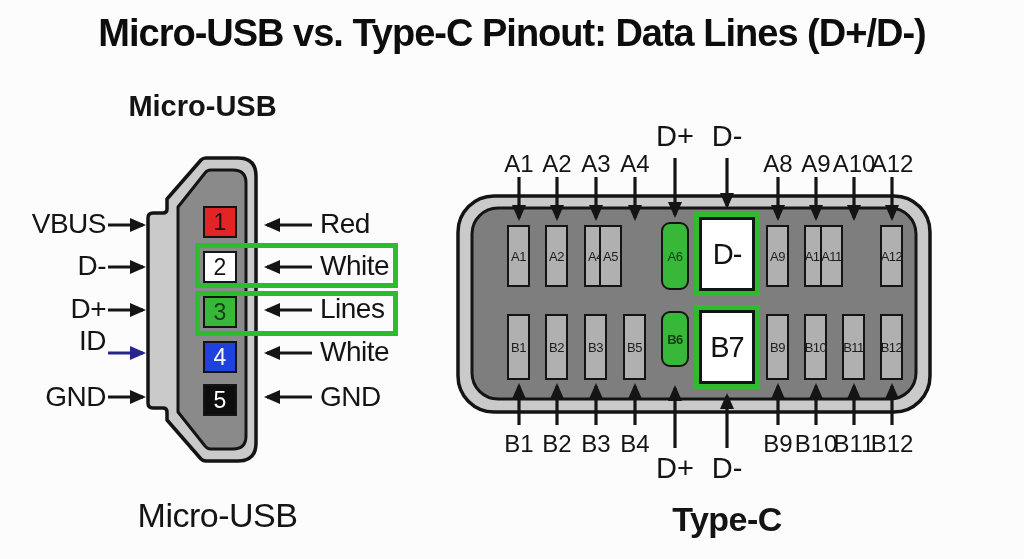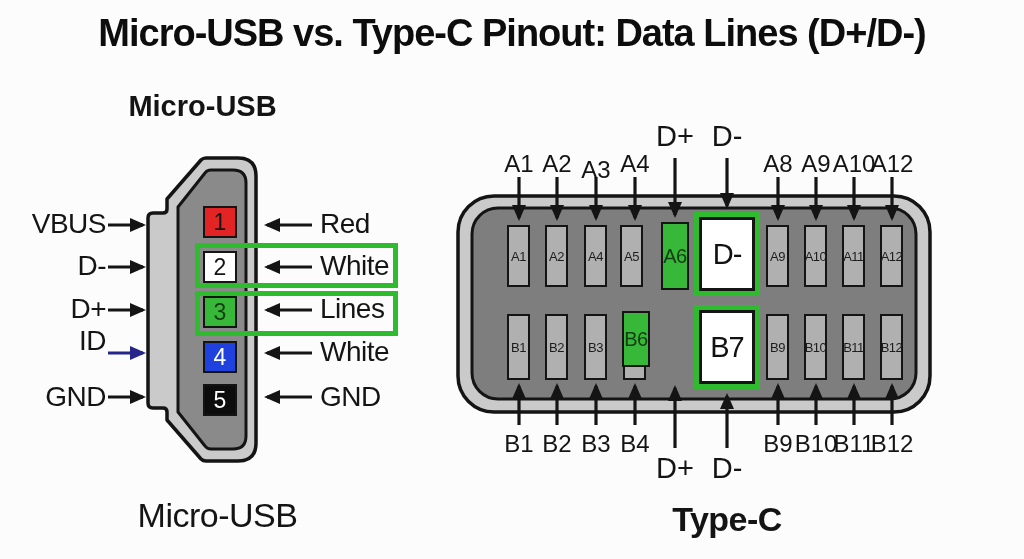--- a/index.html
+++ b/index.html
@@ -53,21 +53,21 @@
 
   
   .tpin{
     box-sizing:border-box;width:23px;
     background:#b0b0b0;border:2.5px solid #141414;z-index:2;
     display:flex;align-items:center;justify-content:center;
     font-size:13px;letter-spacing:-0.5px;color:#1c1c1c;white-space:nowrap;
   }
   .tpin.row-a{top:225px;height:62px;}
   .tpin.row-b{top:314px;height:66px;}
-  .tpin-green{background:#38b838;color:#143d14;font-size:20px;}
+  .tpin-green{background:#38b838;color:#143d14;font-size:13px;border-radius:9px;}
   .bigframe{background:#2ebc2e;z-index:2;width:66px;height:84px;left:694px;}
   .bigpin{
     position:absolute;left:5px;top:5px;right:5px;bottom:5px;
     background:#ffffff;border:3px solid #141414;box-sizing:border-box;
     display:flex;align-items:center;justify-content:center;
     font-size:29px;color:#111111;letter-spacing:-1px;
   }
 </style>
 </head>
 <body>
@@ -157,47 +157,47 @@
 <div class="abs lbl right-col" style="left:320px;top:337px;">White</div>
 <div class="abs lbl right-col" style="left:320px;top:382px;">GND</div>
 
 <div class="abs greenbox" style="top:243px;"></div>
 <div class="abs greenbox" style="top:291px;"></div>
 
 <div class="abs caption" style="left:95px;top:496px;width:245px;">Micro-USB</div>
 
 <div class="abs callout" style="left:487px;top:150px;">A1</div>
 <div class="abs callout" style="left:525px;top:150px;">A2</div>
-<div class="abs callout" style="left:564px;top:156px;">A3</div>
+<div class="abs callout" style="left:564px;top:150px;">A3</div>
 <div class="abs callout" style="left:603px;top:150px;">A4</div>
 <div class="abs callout callout-d" style="left:643px;top:120px;">D+</div>
 <div class="abs callout callout-d" style="left:695px;top:120px;">D-</div>
 <div class="abs callout" style="left:746px;top:150px;">A8</div>
 <div class="abs callout" style="left:784px;top:150px;">A9</div>
 <div class="abs callout" style="left:822px;top:150px;">A10</div>
 <div class="abs callout" style="left:860px;top:150px;">A12</div>
 
 <div class="abs tpin row-a" style="left:507px;">A1</div>
 <div class="abs tpin row-a" style="left:545px;">A2</div>
 <div class="abs tpin row-a" style="left:584px;">A4</div>
-<div class="abs tpin row-a" style="left:620px;">A5</div>
+<div class="abs tpin row-a" style="left:599px;">A5</div>
 <div class="abs tpin tpin-green" style="left:661px;top:222px;width:28px;height:68px;">A6</div>
 <div class="abs bigframe" style="top:212px;">
   <div class="bigpin">D-</div>
 </div>
 <div class="abs tpin row-a" style="left:766px;">A9</div>
 <div class="abs tpin row-a" style="left:804px;">A10</div>
-<div class="abs tpin row-a" style="left:842px;">A11</div>
+<div class="abs tpin row-a" style="left:820px;">A11</div>
 <div class="abs tpin row-a" style="left:880px;">A12</div>
 
 <div class="abs tpin row-b" style="left:507px;">B1</div>
 <div class="abs tpin row-b" style="left:545px;">B2</div>
 <div class="abs tpin row-b" style="left:584px;">B3</div>
 <div class="abs tpin row-b" style="left:623px;">B5</div>
-<div class="abs tpin tpin-green" style="left:622px;top:311px;width:28px;height:56px;">B6</div>
+<div class="abs tpin tpin-green" style="left:661px;top:311px;width:28px;height:56px;font-weight:bold;">B6</div>
 <div class="abs bigframe" style="top:305px;">
   <div class="bigpin">B7</div>
 </div>
 <div class="abs tpin row-b" style="left:766px;">B9</div>
 <div class="abs tpin row-b" style="left:804px;">B10</div>
 <div class="abs tpin row-b" style="left:842px;">B11</div>
 <div class="abs tpin row-b" style="left:880px;">B12</div>
 
 <div class="abs callout" style="left:487px;top:430px;">B1</div>
 <div class="abs callout" style="left:525px;top:430px;">B2</div>

